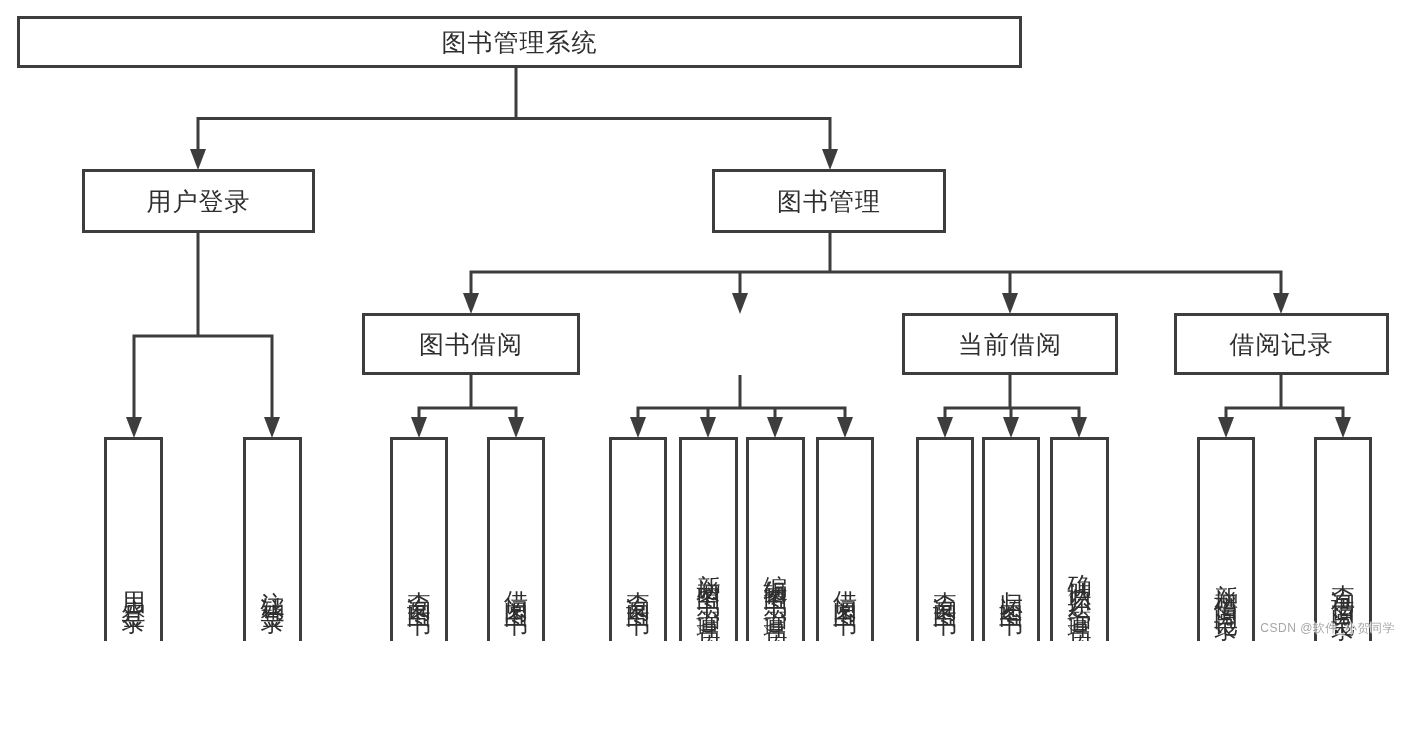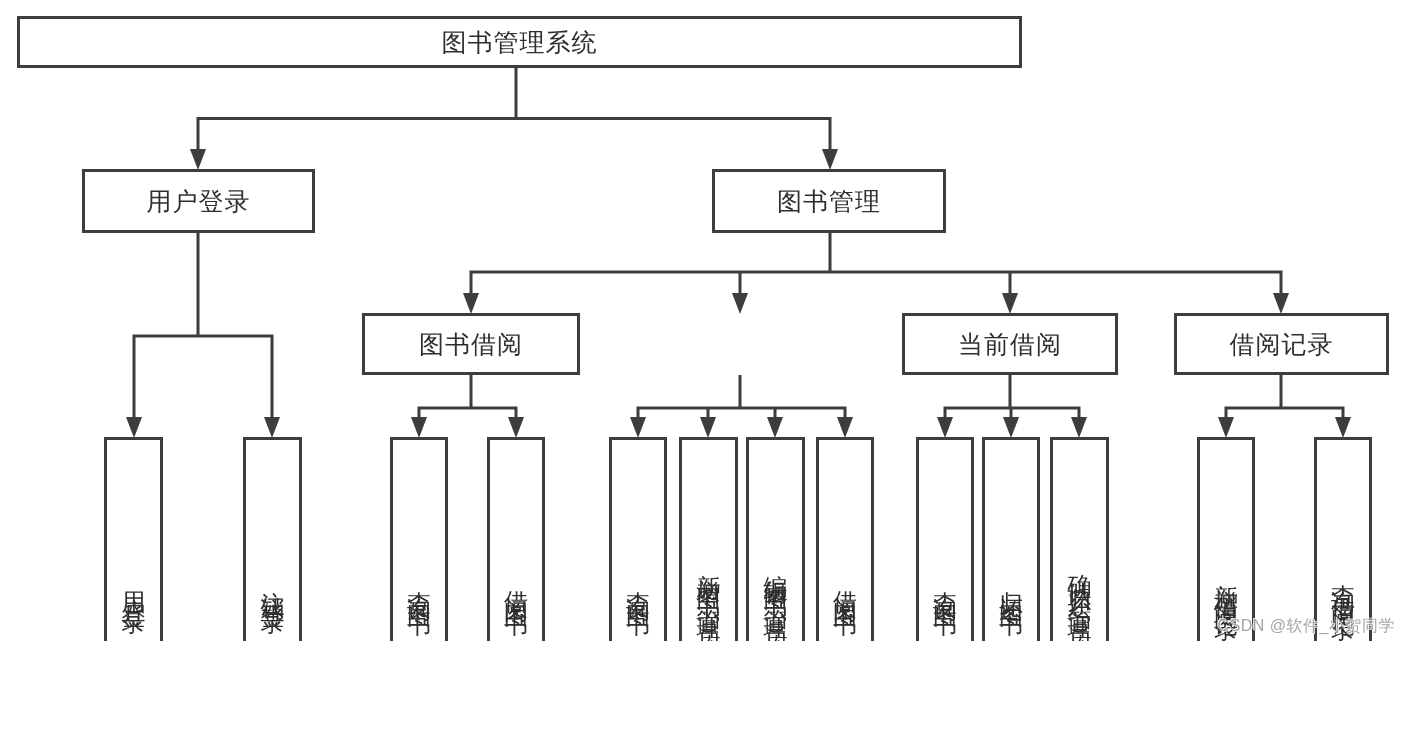--- a/index.html
+++ b/index.html
@@ -44,21 +44,21 @@
     writing-mode: vertical-rl;
     text-orientation: mixed;
     font-size: 24px;
     letter-spacing: 7px;
     line-height: 1;
   }
   .watermark {
     position: absolute;
     right: 10px;
     bottom: 4px;
-    font-size: 16px;
+    font-size: 12px;
     color: #a6a6a6;
     letter-spacing: 0.5px;
     text-shadow: -1px -1px 0 rgba(255,255,255,0.85), 1px 1px 0 rgba(255,255,255,0.85);
     z-index: 5;
     white-space: nowrap;
   }
 </style>
 </head>
 <body>
 

